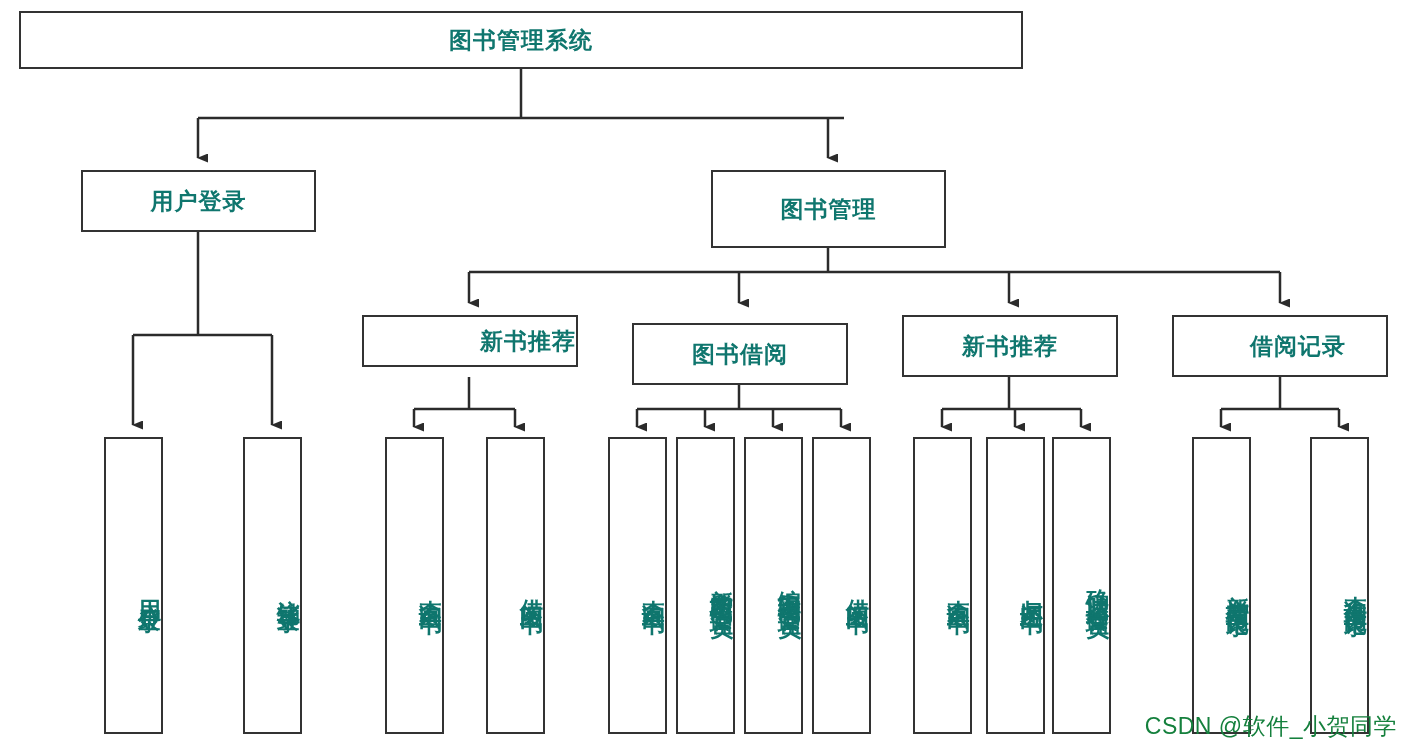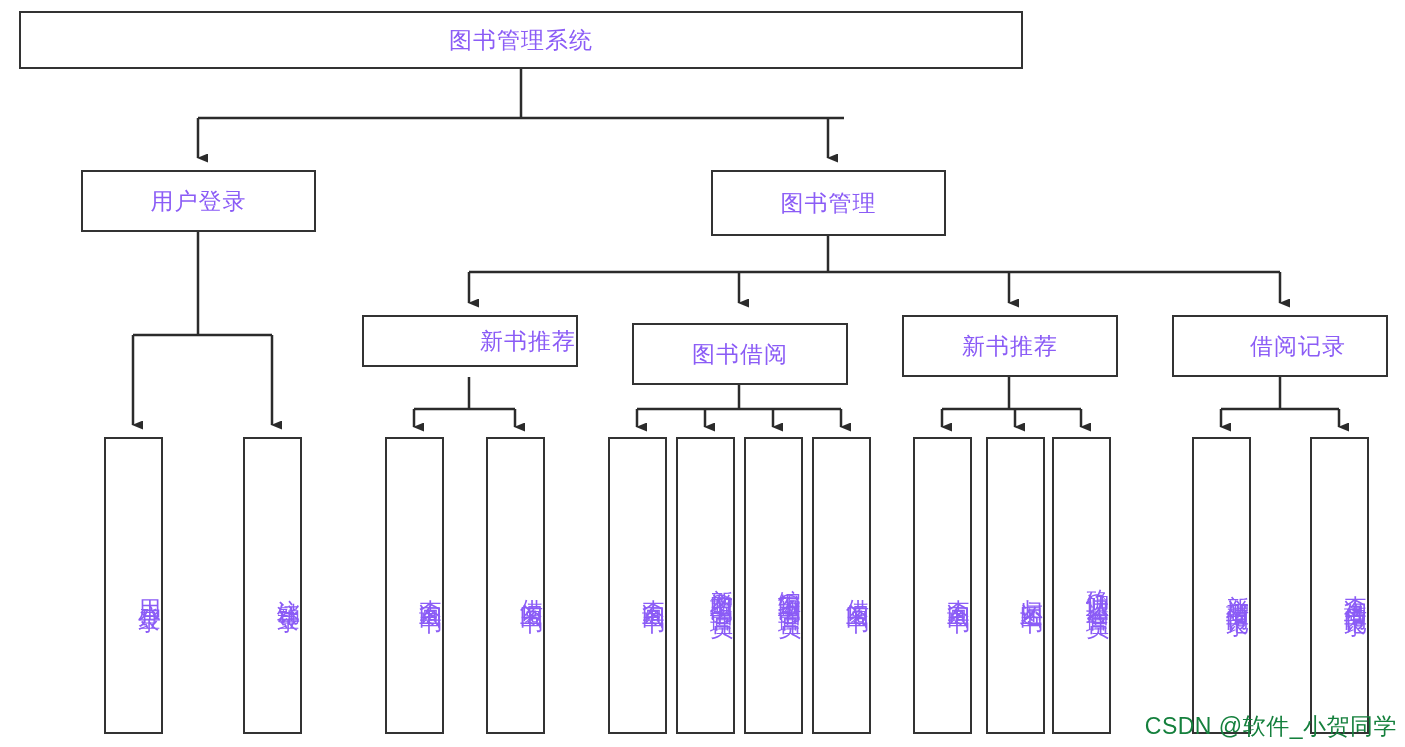--- a/index.html
+++ b/index.html
@@ -26,21 +26,22 @@
     pointer-events: none;
   }
   .node {
     position: absolute;
     box-sizing: border-box;
     background: #ffffff;
     border: 2.5px solid #333333;
     display: flex;
     align-items: center;
     justify-content: center;
-    color: #8b5cf6;
+    color: #0f766e;
+    font-weight: bold;
   }
   .node.horizontal {
     font-size: 23px;
     letter-spacing: 1px;
     white-space: nowrap;
   }
   .node.vertical {
     writing-mode: vertical-rl;
     text-orientation: upright;
     font-size: 23px;
@@ -118,21 +119,21 @@
     </g>
   </svg>
 
   <div class="node horizontal" style="left: 19px; top: 11px; width: 1004px; height: 58px;">
     <span class="node-label">图书管理系统</span>
   </div>
 
   <div class="node horizontal" style="left: 81px; top: 170px; width: 235px; height: 62px;">
     <span class="node-label">用户登录</span>
   </div>
-  <div class="node horizontal" style="left: 711px; top: 170px; width: 235px; height: 66px;">
+  <div class="node horizontal" style="left: 711px; top: 170px; width: 235px; height: 78px;">
     <span class="node-label">图书管理</span>
   </div>
 
   <div class="node horizontal" style="left: 362px; top: 315px; width: 216px; height: 52px; justify-content: flex-end;">
     <span class="node-label">新书推荐</span>
   </div>
   <div class="node horizontal" style="left: 632px; top: 315px; width: 216px; height: 62px; margin-top: 8px;">
     <span class="node-label">图书借阅</span>
   </div>
   <div class="node horizontal" style="left: 902px; top: 315px; width: 216px; height: 62px;">

